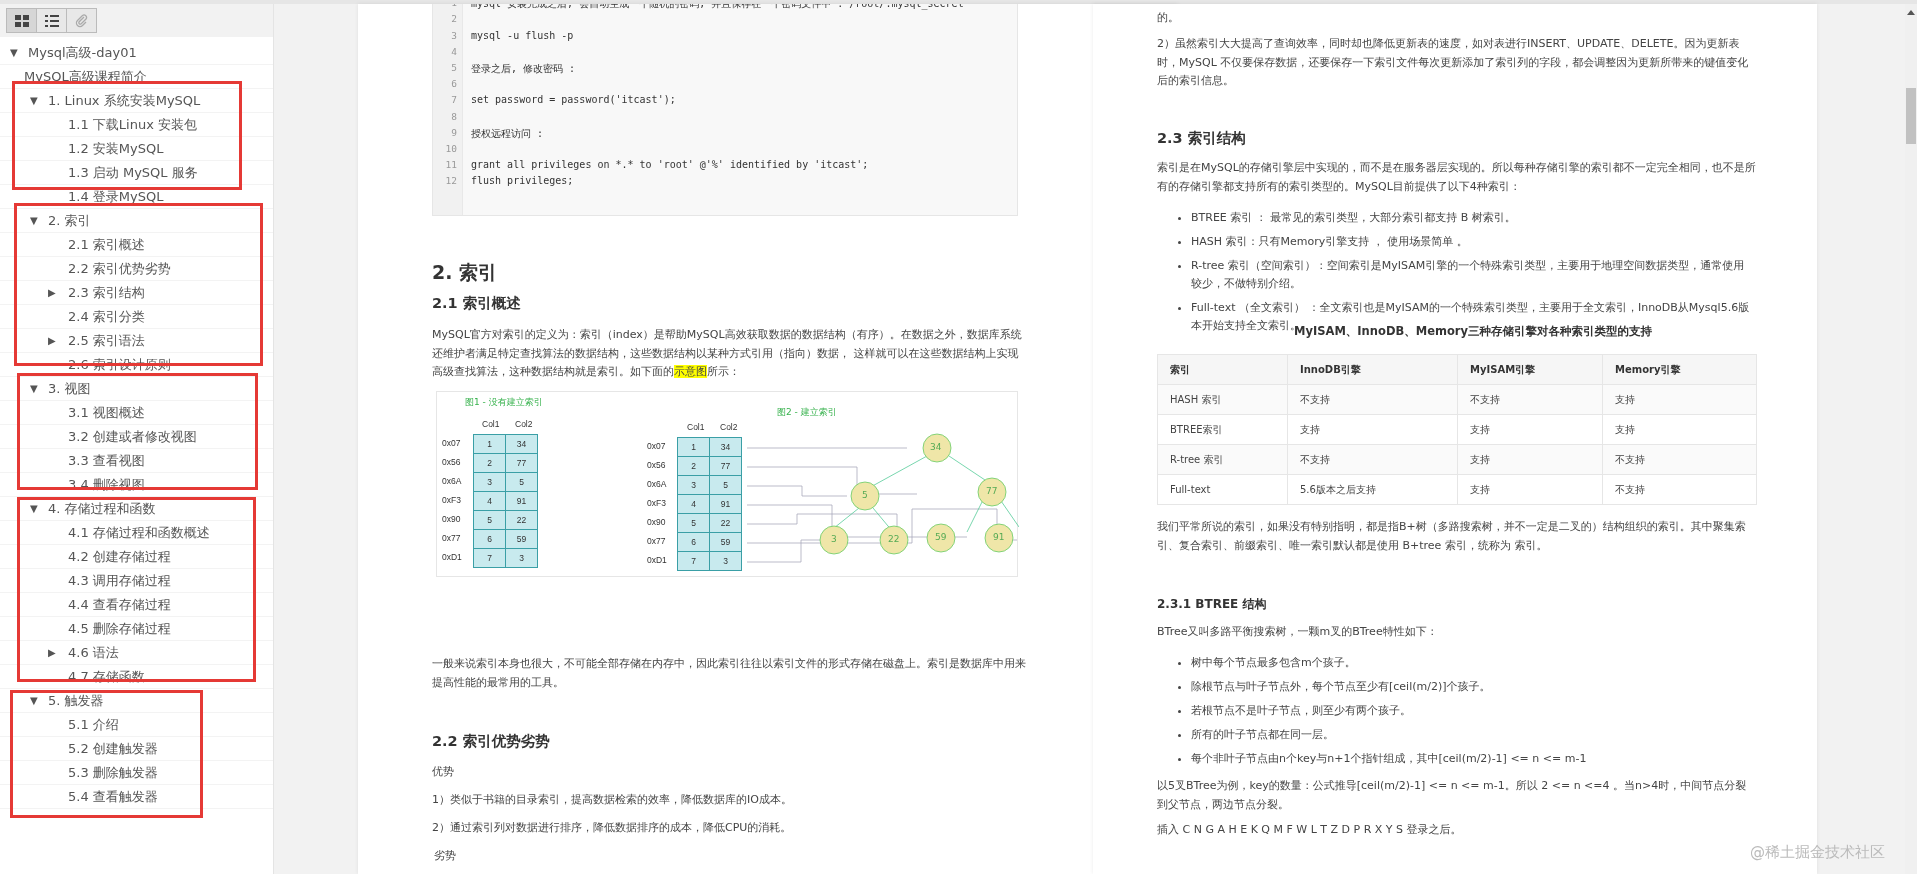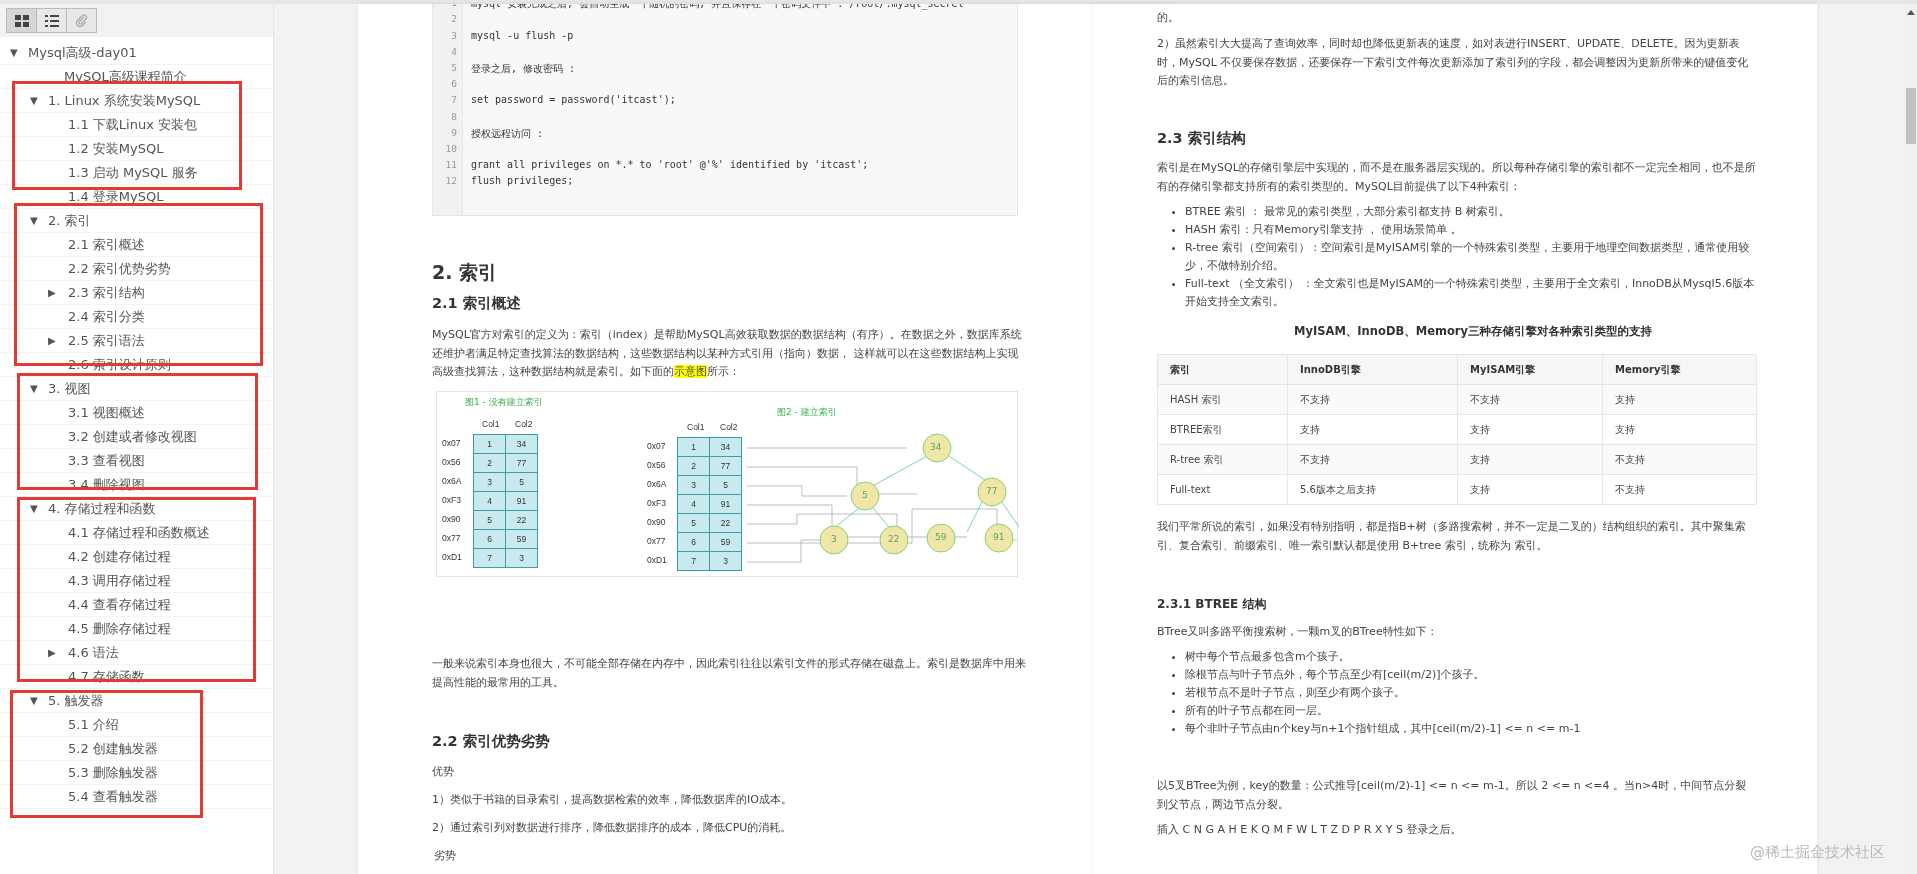--- a/index.html
+++ b/index.html
@@ -9,41 +9,41 @@
 .sidebar{position:absolute;left:0;top:4px;width:274px;height:870px;background:#fff;border-right:1px solid #e4e4e4}
 .sb-toolbar{height:33px;background:#f2f2f2;padding:4px 6px;display:flex}
 .tb-btn{width:31px;height:25px;border:1px solid #bbb;background:#e8e8e8;display:flex;align-items:center;justify-content:center;margin-right:-1px}
 .tb-btn.active{background:#d6d6d6}
 .tb-btn svg{display:block}
 .tree{padding-top:4px;font-size:13px;color:#555}
 .node{height:24px;line-height:24px;white-space:nowrap;position:relative;border-bottom:1px solid #f3f3f3}
 .node .tri{position:absolute;font-size:10px;color:#555;top:0}
 .l0{padding-left:28px}
 .l0 .tri{left:10px}
-.l1{padding-left:64px}
+.l1{padding-left:24px}
 .l2{padding-left:48px}
 .l2 .tri{left:30px}
 .l3{padding-left:68px}
 .l3 .tri{left:48px}
 .redbox{position:absolute;border:3px solid #e53935;pointer-events:none}
 
 .page{position:absolute;top:4px;background:#fff;height:870px;overflow:hidden}
 .p1{left:358px;width:820px;box-shadow:0 0 4px rgba(0,0,0,.08)}
 .p2{left:1093px;width:724px;box-shadow:0 0 4px rgba(0,0,0,.08)}
 .code{position:absolute;left:74px;top:-8px;width:586px;height:220px;background:#f8f8f8;border:1px solid #e6e6e6;font-family:"DejaVu Sans Mono","Liberation Mono",monospace;font-size:10px;color:#333}
 .code .gutter{position:absolute;left:0;top:0;width:30px;height:100%;background:#f1f1f1;border-right:1px solid #e8e8e8}
 .code .ln{position:absolute;left:0;width:24px;text-align:right;color:#999;font-size:9.5px}
 .code .cl{position:absolute;left:38px;white-space:nowrap}
 h1{position:absolute;font-size:19px;font-weight:bold;color:#333}
 h2{position:absolute;font-size:14.5px;font-weight:bold;color:#333}
 h3{position:absolute;font-size:12px;font-weight:bold;color:#333}
 .para{position:absolute;font-size:11px;line-height:18.5px;color:#444}
 .hl{background:#ffff00}
 ul.bl{position:absolute;font-size:11px;line-height:18px;color:#444;padding-left:28px}
-ul.bl li{margin:0}
+ul.bl li{margin:6px}
 
 .figure{position:absolute;left:436px;top:391px;width:582px;height:186px;border:1px solid #e6e6e6;background:#fff}
 .fig-cap{position:absolute;font-size:9px;color:#37b24d}
 .dtab{position:absolute;border-collapse:collapse;font-size:8.5px;font-family:"Liberation Sans",sans-serif}
 .dtab td{width:32px;height:19px;border:1px solid #3a9fa6;background:#c8eaee;text-align:center;color:#333}
 .colh{position:absolute;font-size:8.5px;color:#333;font-family:"Liberation Sans",sans-serif}
 .addr{position:absolute;font-size:8.5px;color:#333;font-family:"Liberation Sans",sans-serif}
 
 .tcap{position:absolute;font-size:11.5px;font-weight:bold;color:#333;text-align:center}
 table.eng{position:absolute;border-collapse:collapse;font-size:10px;color:#444}

